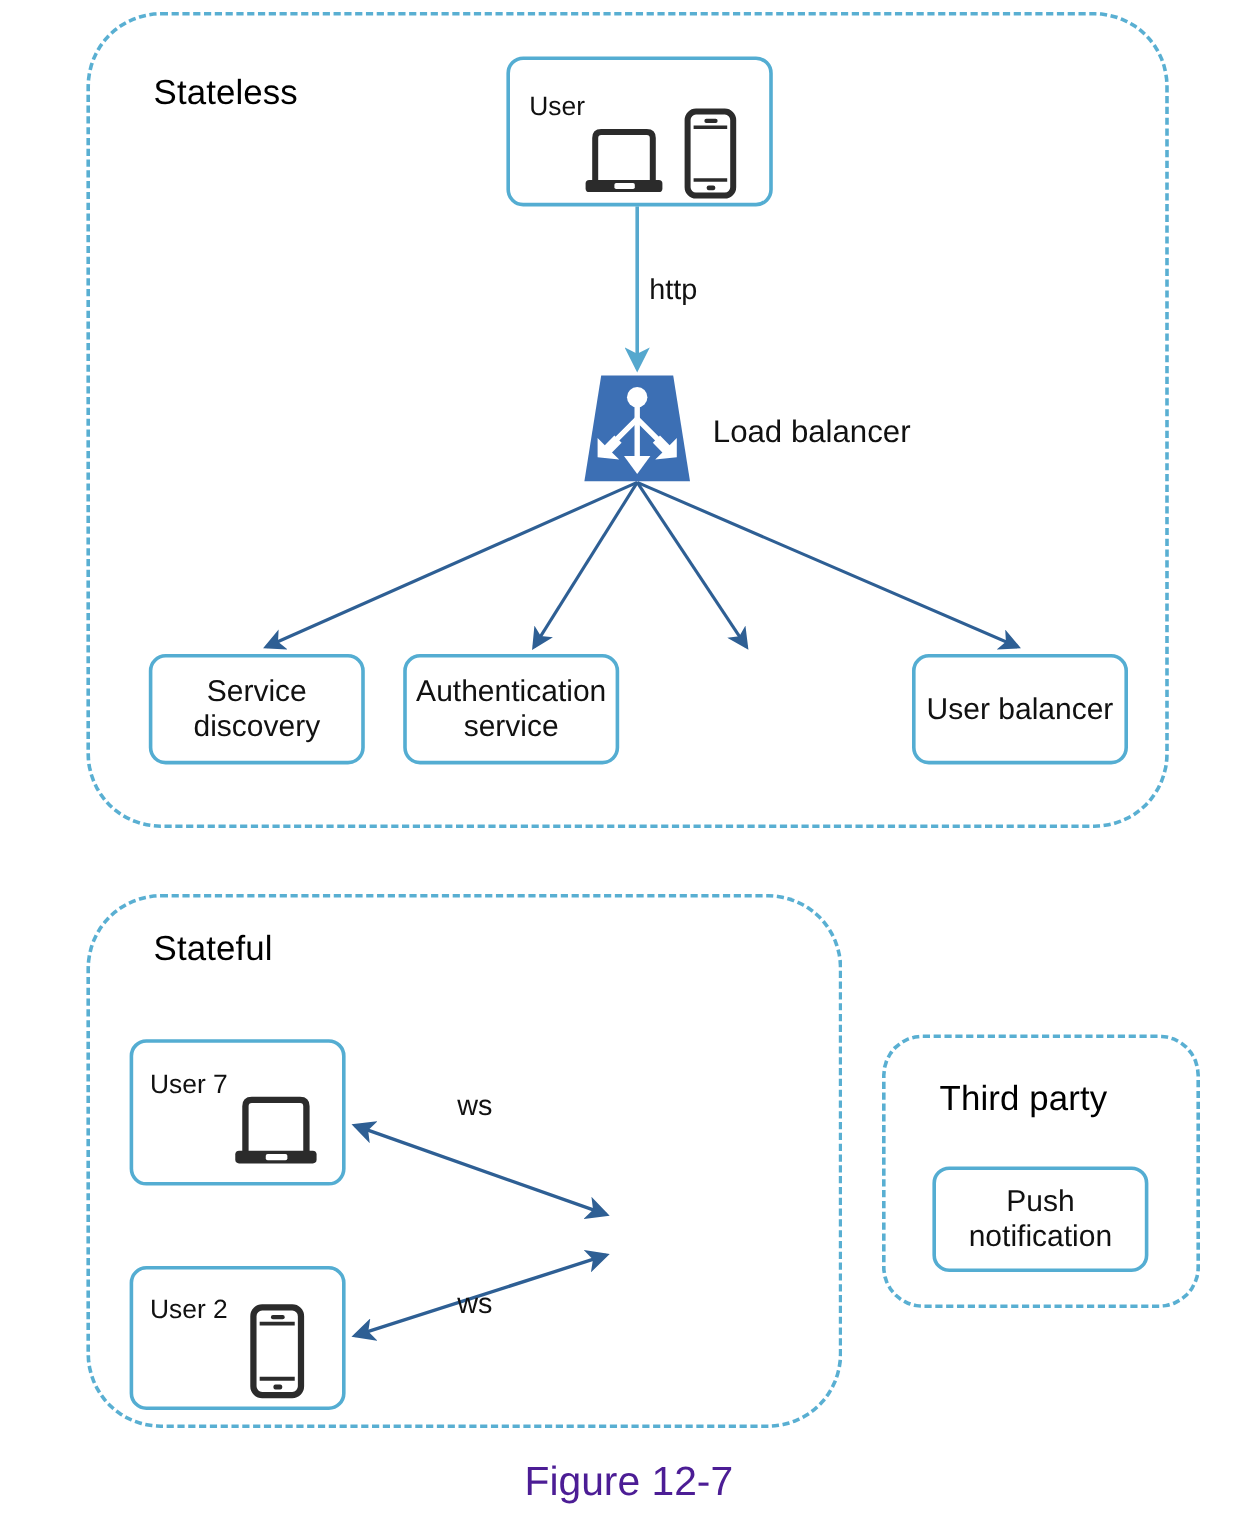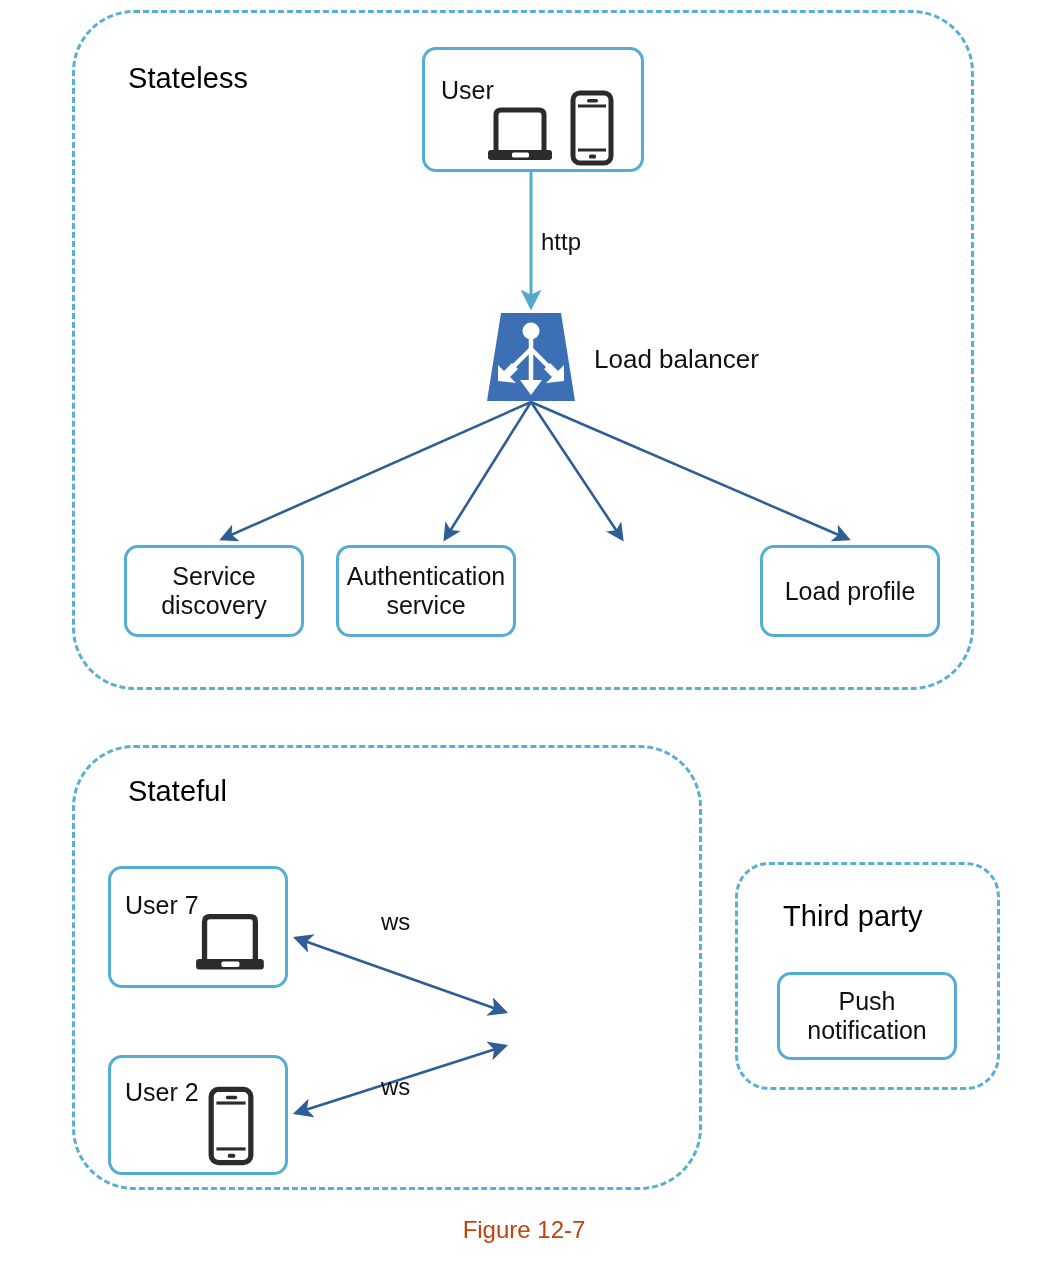--- a/index.html
+++ b/index.html
@@ -62,21 +62,21 @@
     color: #111111;
     line-height: 1.16;
     width: 100%;
     height: 100%;
     white-space: pre-line;
     box-sizing: border-box;
     padding: 2px 6px;
   }
   .corner-label {
     position: absolute;
-    font-size: 25px;
+    font-size: 22px;
     color: #111111;
     white-space: nowrap;
   }
 
   
   .edge-label {
     position: absolute;
     font-size: 24px;
     color: #111111;
     white-space: nowrap;
@@ -94,22 +94,22 @@
   }
 
   
   .device-icon {
     position: absolute;
   }
 
   
   .figure-caption {
     position: absolute;
-    font-size: 24px;
-    color: #c2410c;
+    font-size: 34px;
+    color: #4c1d95;
     text-align: center;
     width: 100%;
     left: 0;
     white-space: nowrap;
   }
 </style>
 </head>
 <body>
 
 <div id="canvas">
@@ -175,21 +175,21 @@
 discovery</div>
   </div>
 
   <div class="node" style="left:336px; top:545px; width:180px; height:92px;">
     <div class="node-center">Authentication
 service</div>
   </div>
 
 
   <div class="node" style="left:760px; top:545px; width:180px; height:92px;">
-    <div class="node-center">Load profile</div>
+    <div class="node-center">User balancer</div>
   </div>
 
   <div class="zone" style="left:72px; top:745px; width:630px; height:445px;"></div>
   <div class="zone-title" style="left:128px; top:775px;">Stateful</div>
 
   <div class="node" style="left:108px; top:866px; width:180px; height:122px;">
     <div class="corner-label" style="left:14px; top:22px;">User 7</div>
     <svg class="device-icon" style="left:84px; top:42px;" width="72" height="62" viewBox="0 0 68 58">
       <path d="M9 47 L9 10 Q9 5 14 5 L52 5 Q57 5 57 10 L57 47" fill="none" stroke="#2B2B2B" stroke-width="5"></path>
       <rect x="1" y="45" width="64" height="10" rx="3" fill="#2B2B2B"></rect>

